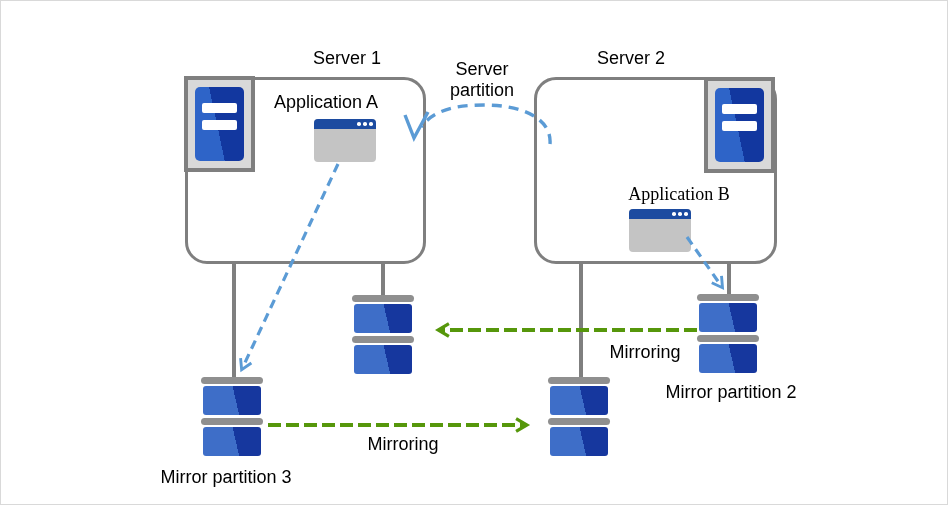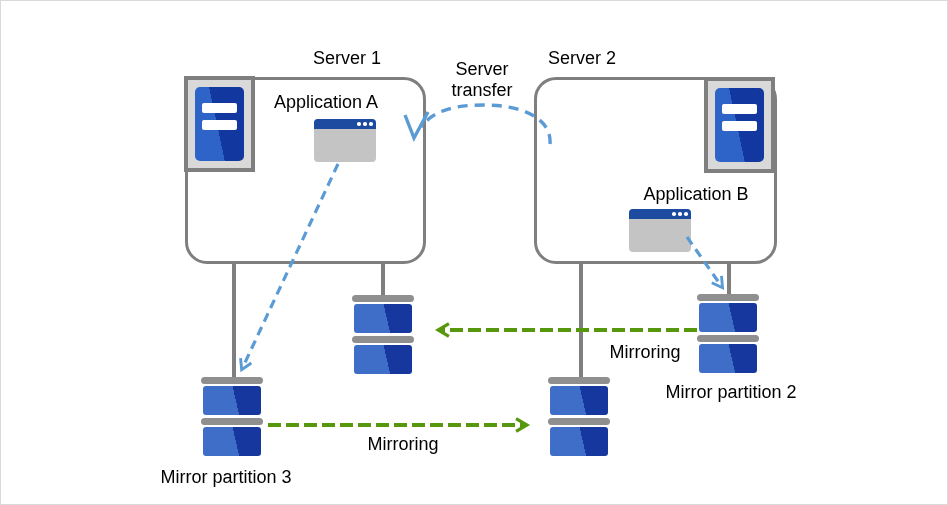--- a/index.html
+++ b/index.html
@@ -154,29 +154,29 @@
     <line x1="337" y1="163" x2="241" y2="368" stroke="#5b9bd5" stroke-width="3.2" stroke-dasharray="9 6" marker-end="url(#head-blue)"></line>
 
     <line x1="686" y1="236" x2="721" y2="286" stroke="#5b9bd5" stroke-width="3.2" stroke-dasharray="9 6" marker-end="url(#head-blue)"></line>
 
     <line x1="696" y1="329" x2="438" y2="329" stroke="#56970b" stroke-width="4" stroke-dasharray="13 5" marker-end="url(#head-green)"></line>
 
     <line x1="267" y1="424" x2="525" y2="424" stroke="#56970b" stroke-width="4" stroke-dasharray="13 5" marker-end="url(#head-green)"></line>
   </svg>
 
   <div class="lbl" style="left:276px; top:47px; width:140px;">Server 1</div>
-  <div class="lbl" style="left:511px; top:47px; width:140px;">Server 2</div>
+  <div class="lbl" style="left:560px; top:47px; width:140px;">Server 2</div>
 
   <div class="lbl" style="left:411px; top:58px; width:140px;">
     <span>Server</span><br>
-    <span>transfer</span>
+    <span>partition</span>
   </div>
 
   <div class="lbl" style="left:255px; top:91px; width:140px;">Application A</div>
-  <div class="lbl" style="left:625px; top:183px; width:140px;">Application B</div>
+  <div class="lbl" style="left:608px; top:183px; width:140px;font-family:Liberation Serif, serif;">Application B</div>
 
   <div class="lbl" style="left:574px; top:341px; width:140px;">Mirroring</div>
   <div class="lbl" style="left:332px; top:433px; width:140px;">Mirroring</div>
 
   <div class="lbl" style="left:135px; top:466px; width:180px;">Mirror partition 3</div>
   <div class="lbl" style="left:640px; top:381px; width:180px;">Mirror partition 2</div>
 
 </div>
 
 </body></html>

